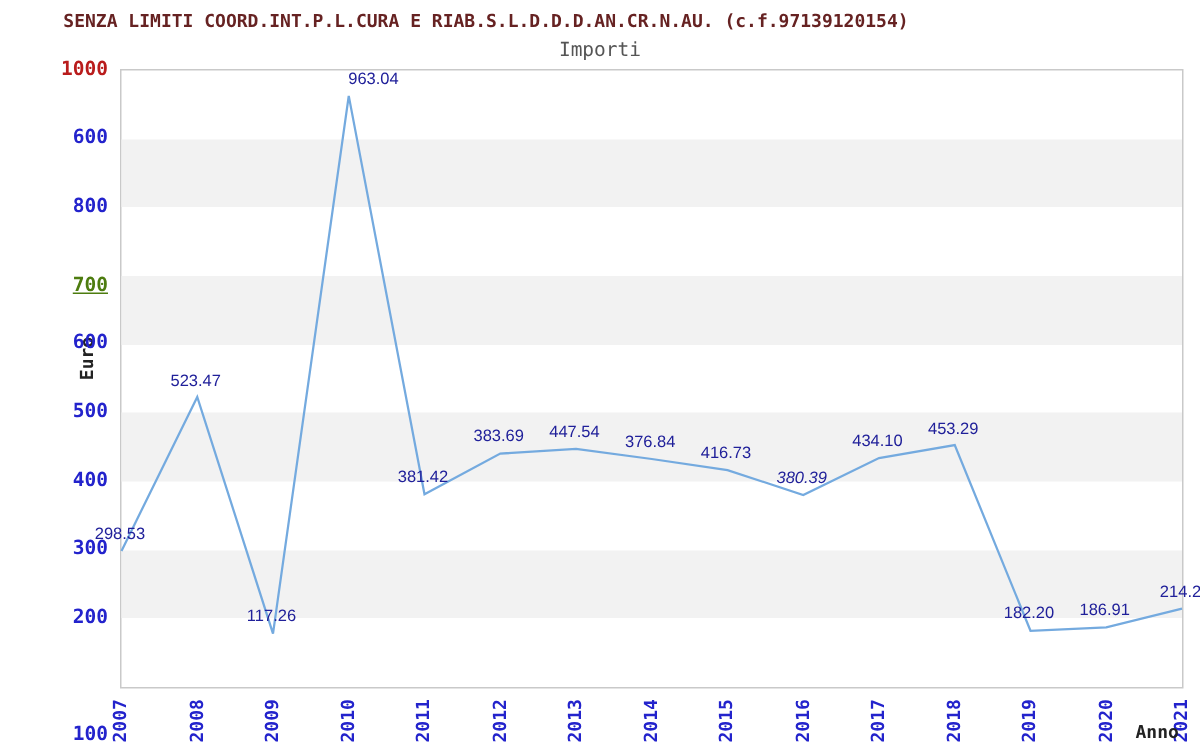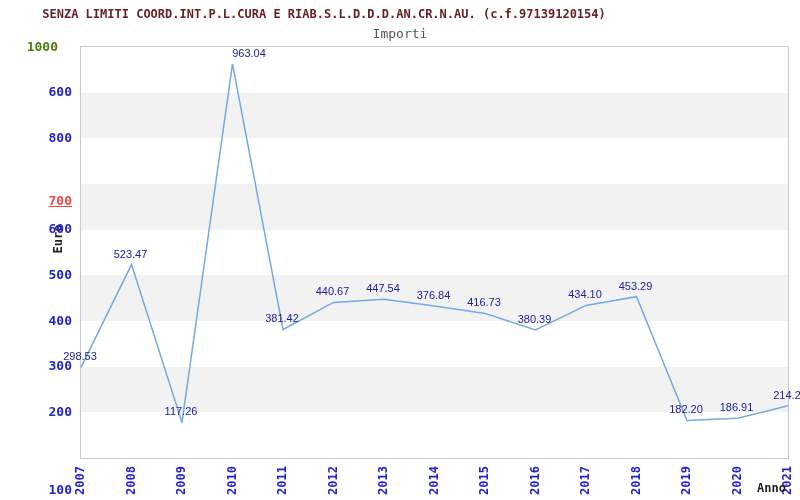--- a/index.html
+++ b/index.html
@@ -67,24 +67,24 @@
     </svg>
 </div>
 
 <div id="ytick-layer">
     <div class="ytick" style="left: 26px; top: 450.5px; color: rgb(35, 35, 204); margin-top: 32px;">100</div>
     <div class="ytick" style="left: 26px; top: 404.833px; color: rgb(35, 35, 204);">200</div>
     <div class="ytick" style="left: 26px; top: 359.167px; color: rgb(35, 35, 204);">300</div>
     <div class="ytick" style="left: 26px; top: 313.5px; color: rgb(35, 35, 204);">400</div>
     <div class="ytick" style="left: 26px; top: 267.833px; color: rgb(35, 35, 204);">500</div>
     <div class="ytick" style="left: 26px; top: 222.167px; color: rgb(35, 35, 204);">600</div>
-    <div class="ytick" style="left: 26px; top: 194px; color: #ef4444; text-decoration: underline;">700</div>
+    <div class="ytick" style="left: 26px; top: 184px; color: #4d7c0f; text-decoration: underline;">700</div>
     <div class="ytick" style="left: 26px; top: 130.833px; color: rgb(35, 35, 204);">800</div>
     <div class="ytick" style="left: 26px; top: 85.1667px; color: rgb(35, 35, 204);">600</div>
-    <div class="ytick" style="left: 12px; top: 39.5px; color: #4d7c0f;">1000</div>
+    <div class="ytick" style="left: 26px; top: 39.5px; color: #b91c1c;">1000</div>
   </div>
 <div id="xtick-layer">
     <div class="xtick" style="left: 74px; top: 461px;">
       <span style="color: rgb(35, 35, 204);">2007</span>
     </div>
     <div class="xtick" style="left: 124.5px; top: 461px;">
       <span style="color: rgb(35, 35, 204);">2008</span>
     </div>
     <div class="xtick" style="left: 175px; top: 461px;">
       <span style="color: rgb(35, 35, 204);">2009</span>
@@ -125,25 +125,25 @@
     <div class="xtick" style="left: 781px; top: 461px;">
       <span style="color: rgb(35, 35, 204);">2021</span>
     </div>
   </div>
 <div id="label-layer">
     <div class="point-label" style="left: 48px; top: 350.338px; color: rgb(32, 32, 154);">298.53</div>
     <div class="point-label" style="left: 98.5px; top: 247.615px; color: rgb(32, 32, 154);">523.47</div>
     <div class="point-label" style="left: 149px; top: 405.444px; color: rgb(32, 32, 154);">117.26</div>
     <div class="point-label" style="left: 217px; top: 46.8784px; color: rgb(32, 32, 154);">963.04</div>
     <div class="point-label" style="left: 250px; top: 312.485px; color: rgb(32, 32, 154);">381.42</div>
-    <div class="point-label" style="left: 300.5px; top: 285.427px; color: rgb(32, 32, 154);">440.67</div>
+    <div class="point-label" style="left: 300.5px; top: 285.427px; color: rgb(32, 32, 154);">383.69</div>
     <div class="point-label" style="left: 351px; top: 282.29px; color: rgb(32, 32, 154);">447.54</div>
     <div class="point-label" style="left: 401.5px; top: 288.998px; color: rgb(32, 32, 154);">376.84</div>
     <div class="point-label" style="left: 452px; top: 296.36px; color: rgb(32, 32, 154);">416.73</div>
-    <div class="point-label" style="left: 502.5px; top: 312.955px; color: rgb(32, 32, 154);">380.39</div>
+    <div class="point-label" style="left: 502.5px; top: 312.955px; color: rgb(32, 32, 154); font-style: italic;">380.39</div>
     <div class="point-label" style="left: 553px; top: 288.428px; color: rgb(32, 32, 154);">434.10</div>
     <div class="point-label" style="left: 603.5px; top: 279.664px; color: rgb(32, 32, 154); text-align: center;">453.29</div>
     <div class="point-label" style="left: 654px; top: 403.462px; color: rgb(32, 32, 154);">182.20</div>
     <div class="point-label" style="left: 704.5px; top: 401.311px; color: rgb(32, 32, 154);">186.91</div>
     <div class="point-label" style="left: 755px; top: 388.849px; color: rgb(32, 32, 154);">214.2</div>
   </div>
 
 <div class="axis-title" id="x-axis-title">Anno</div>
 
 </body></html>

